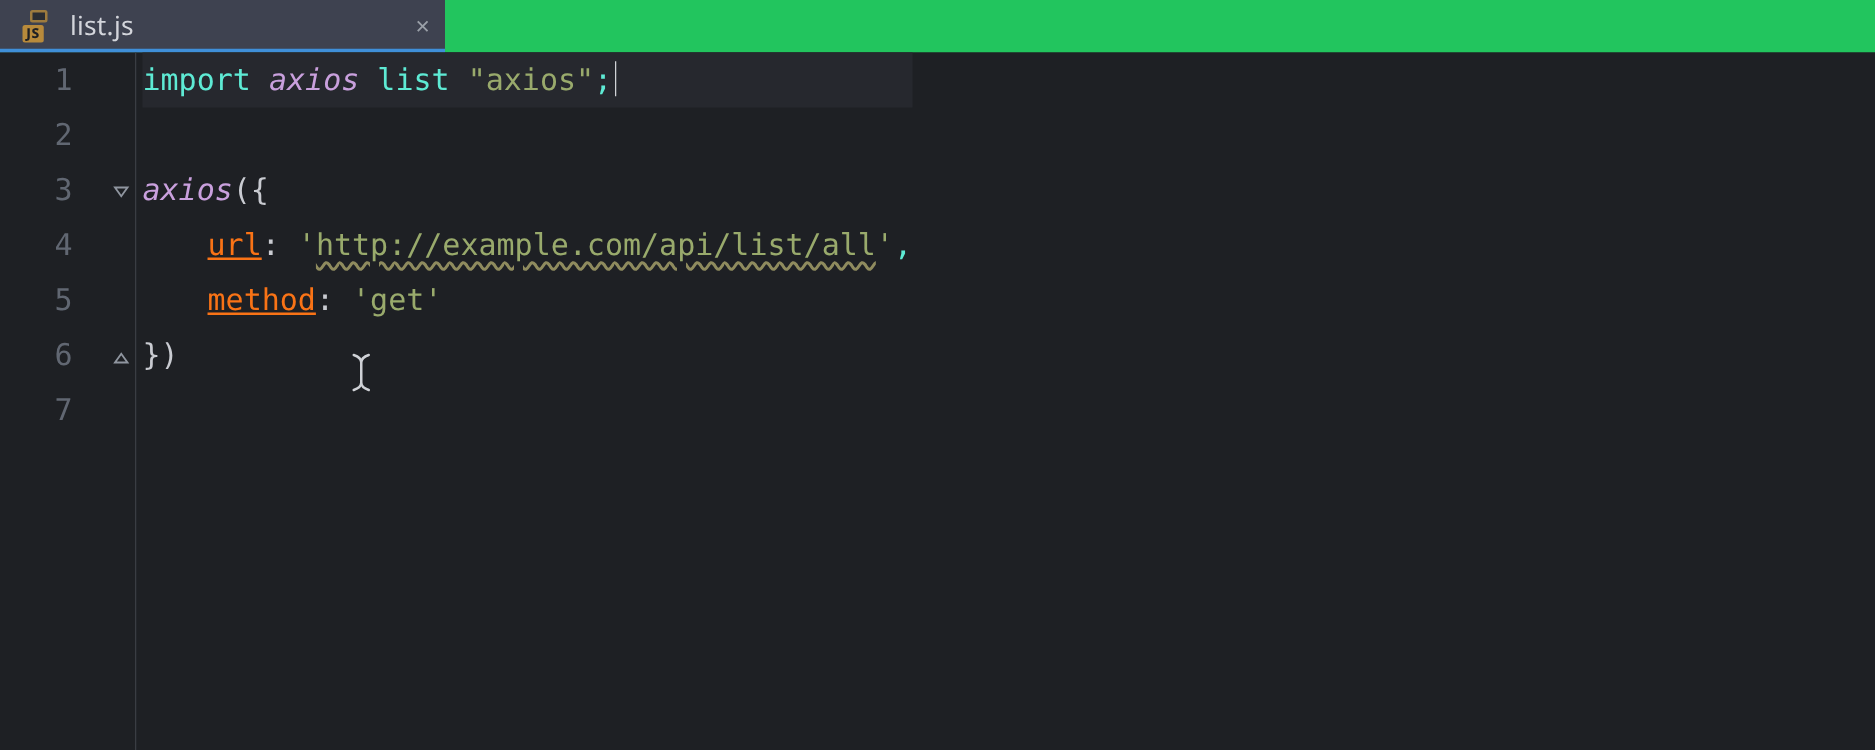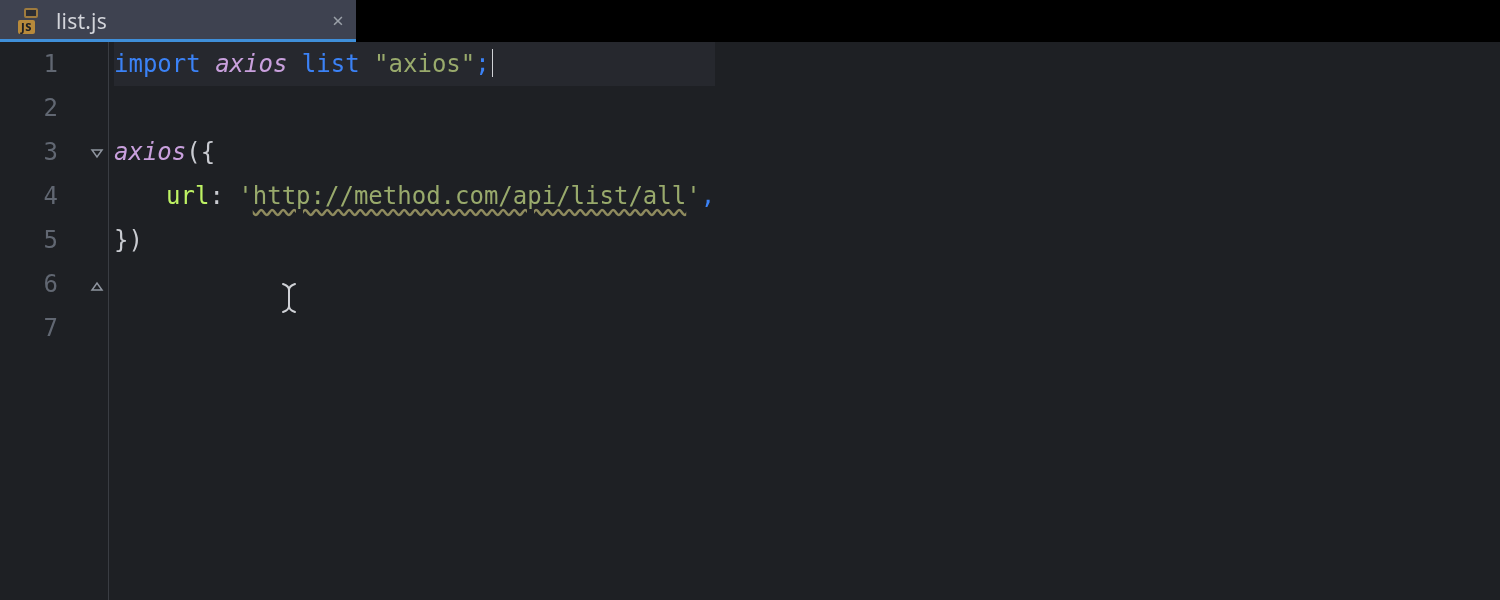--- a/index.html
+++ b/index.html
@@ -8,21 +8,21 @@
     background: #1e2024;
     font-family: ui-monospace, "SF Mono", Menlo, Consolas, monospace;
     color: #bbbbbb;
   }
 
   
   .tabbar {
     display: flex;
     align-items: stretch;
     height: 42px;
-    background: #000000;
+    background: #22c55e;
   }
   .tab {
     position: relative;
     display: flex;
     align-items: center;
     gap: 12px;
     padding: 0 44px 0 18px;
     min-width: 356px;
     background: #3e4250;
     color: #d3d5db;
@@ -113,25 +113,25 @@
   }
 
   
   .ibeam {
     position: absolute;
     width: 18px; height: 32px;
     color: #cfd1d6;
   }
 
   
-  .c-kw   { color: #3b82f6; }             
+  .c-kw   { color: #5eead4; }             
   .c-id   { color: #c9a0dd; font-style: italic; } 
   .c-str  { color: #99aa6c; }             
   .c-punc { color: #c9cbd1; }             
-  .c-prop { color: #bef264; }             
+  .c-prop { color: #f97316; text-decoration: underline; }             
   .c-link {
     color: #99aa6c;
     text-decoration: underline;
     text-decoration-style: wavy;
     text-decoration-color: #8f8b5e;
     text-underline-offset: 5px;
   }
 </style>
 </head>
 <body>
@@ -171,22 +171,23 @@
   </div>
 
   <div class="code">
 
     <div class="line current"><span class="c-kw">import </span><span class="c-id">axios</span><span class="c-kw"> list </span><span class="c-str">"</span><span class="c-str">axios</span><span class="c-str">"</span><span class="c-kw">;</span><span class="caret"></span></div>
 
     <div class="line"></div>
 
     <div class="line"><span class="c-id">axios</span><span class="c-punc">({</span></div>
 
-    <div class="line"><span class="indent"></span><span class="c-prop">url</span><span class="c-punc">: </span><span class="c-str">'</span><span class="c-link">http://method.com/api/list/all</span><span class="c-str">'</span><span class="c-kw">,</span></div>
+    <div class="line"><span class="indent"></span><span class="c-prop">url</span><span class="c-punc">: </span><span class="c-str">'</span><span class="c-link">http://example.com/api/list/all</span><span class="c-str">'</span><span class="c-kw">,</span></div>
 
+    <div class="line"><span class="indent"></span><span class="c-prop">method</span><span class="c-punc">: </span><span class="c-str">'</span><span class="c-str">get</span><span class="c-str">'</span></div>
 
     <div class="line"><span class="c-punc">})</span></div>
 
     <div class="line"></div>
 
     <svg class="ibeam" style="left:172px; top:240px" viewBox="0 0 18 32">
       <path d="M3 2 Q9 4 9 8 Q9 4 15 2 M3 30 Q9 28 9 24 Q9 28 15 30 M9 8 L9 24" fill="none" stroke="currentColor" stroke-width="2" stroke-linecap="round"></path>
     </svg>
   </div>
 </div>

